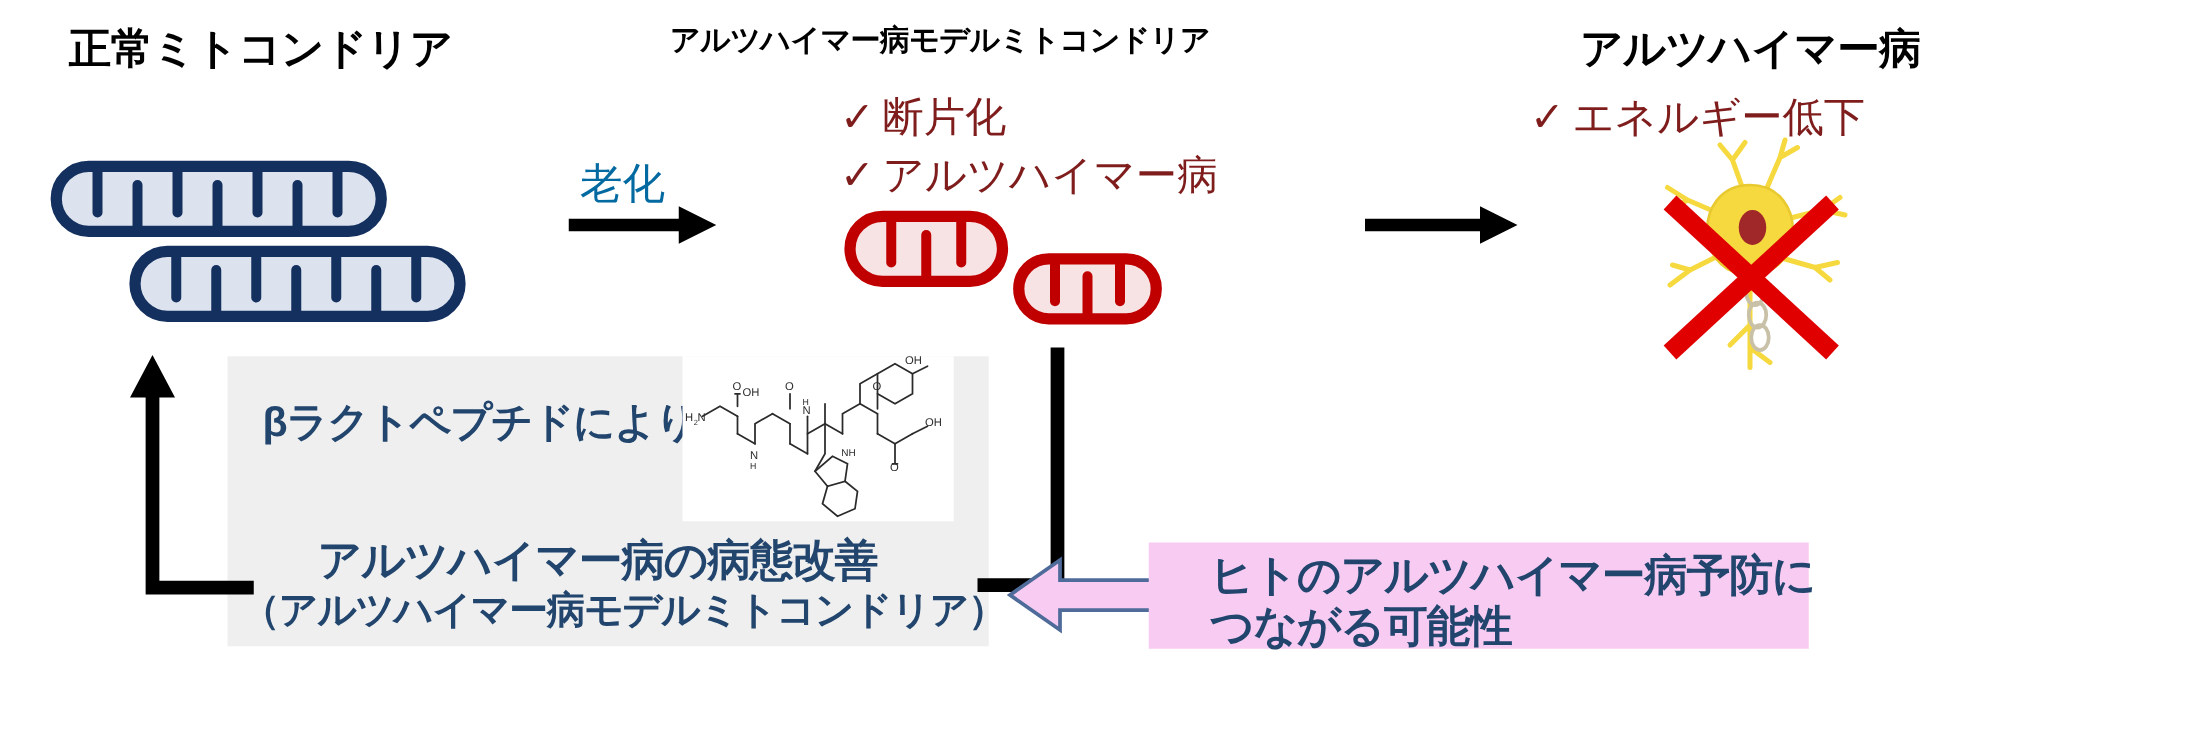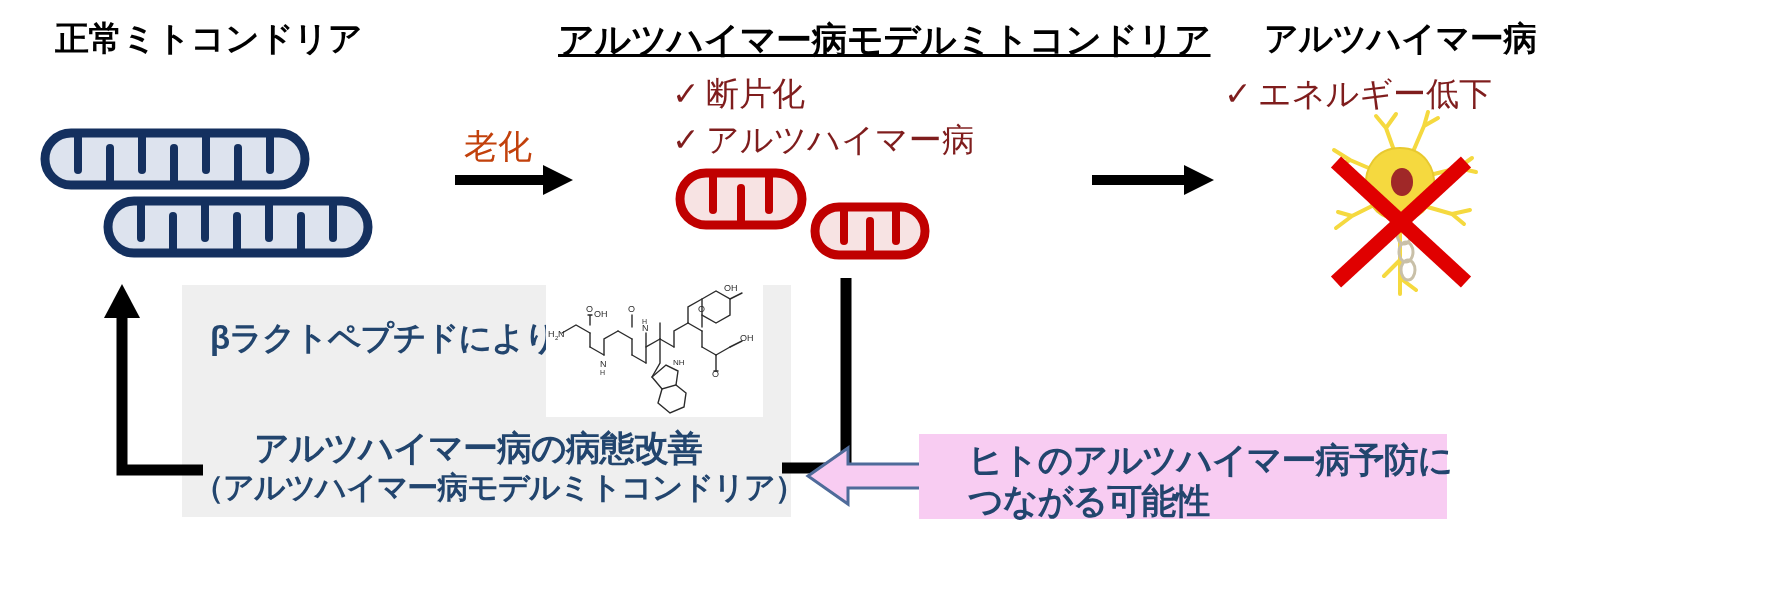--- a/index.html
+++ b/index.html
@@ -12,21 +12,21 @@
   svg{display:block;overflow:visible;}
   .navytxt{color:#22456e;font-weight:bold;white-space:nowrap;}
   .graypanel{background:#efefef;}
   .pinkbox{background:#f8ccf2;}
 </style>
 </head>
 <body>
 
 <div class="abs hd" style="left:55px;top:16px;font-size:34px;text-align:center;">正常ミトコンドリア</div>
 
-<div class="abs hd" style="left:558px;top:16px;font-size:36px;text-decoration:underline;">アルツハイマー病モデルミトコンドリア</div>
+<div class="abs hd" style="left:536px;top:16px;font-size:24px;">アルツハイマー病モデルミトコンドリア</div>
 
 <div class="abs hd" style="left:1264px;top:16px;font-size:34px;text-align:center;">アルツハイマー病</div>
 
 <div class="abs bullet" style="left:672px;top:72px;">
   <span class="chk">✓</span><span>断片化</span>
 </div>
 <div class="abs bullet" style="left:672px;top:118px;">
   <span class="chk">✓</span><span>アルツハイマー病</span>
 </div>
 
@@ -57,21 +57,21 @@
       <line x1="70" y1="53" x2="70" y2="20"></line>
       <line x1="102" y1="9" x2="102" y2="42"></line>
       <line x1="134" y1="53" x2="134" y2="20"></line>
       <line x1="166" y1="9" x2="166" y2="42"></line>
       <line x1="198" y1="53" x2="198" y2="20"></line>
       <line x1="230" y1="9" x2="230" y2="42"></line>
     </g>
   </svg>
 </div>
 
-<div class="abs" style="left:464px;top:124px;font-size:34px;color:#c2410c;">老化</div>
+<div class="abs" style="left:464px;top:124px;font-size:34px;color:#0369a1;">老化</div>
 
 <div class="abs" style="left:455px;top:163px;">
   <svg width="120" height="34" viewBox="0 0 120 34">
     <path d="M0,12 L88,12 L88,2 L118,17 L88,32 L88,22 L0,22 Z" fill="#000"></path>
   </svg>
 </div>
 
 <div class="abs" style="left:675px;top:168px;">
   <svg width="132" height="62" viewBox="0 0 132 62">
     <rect x="5" y="5" width="122" height="52" rx="26" ry="26" fill="#f7e3e3" stroke="#c00000" stroke-width="9"></rect>

